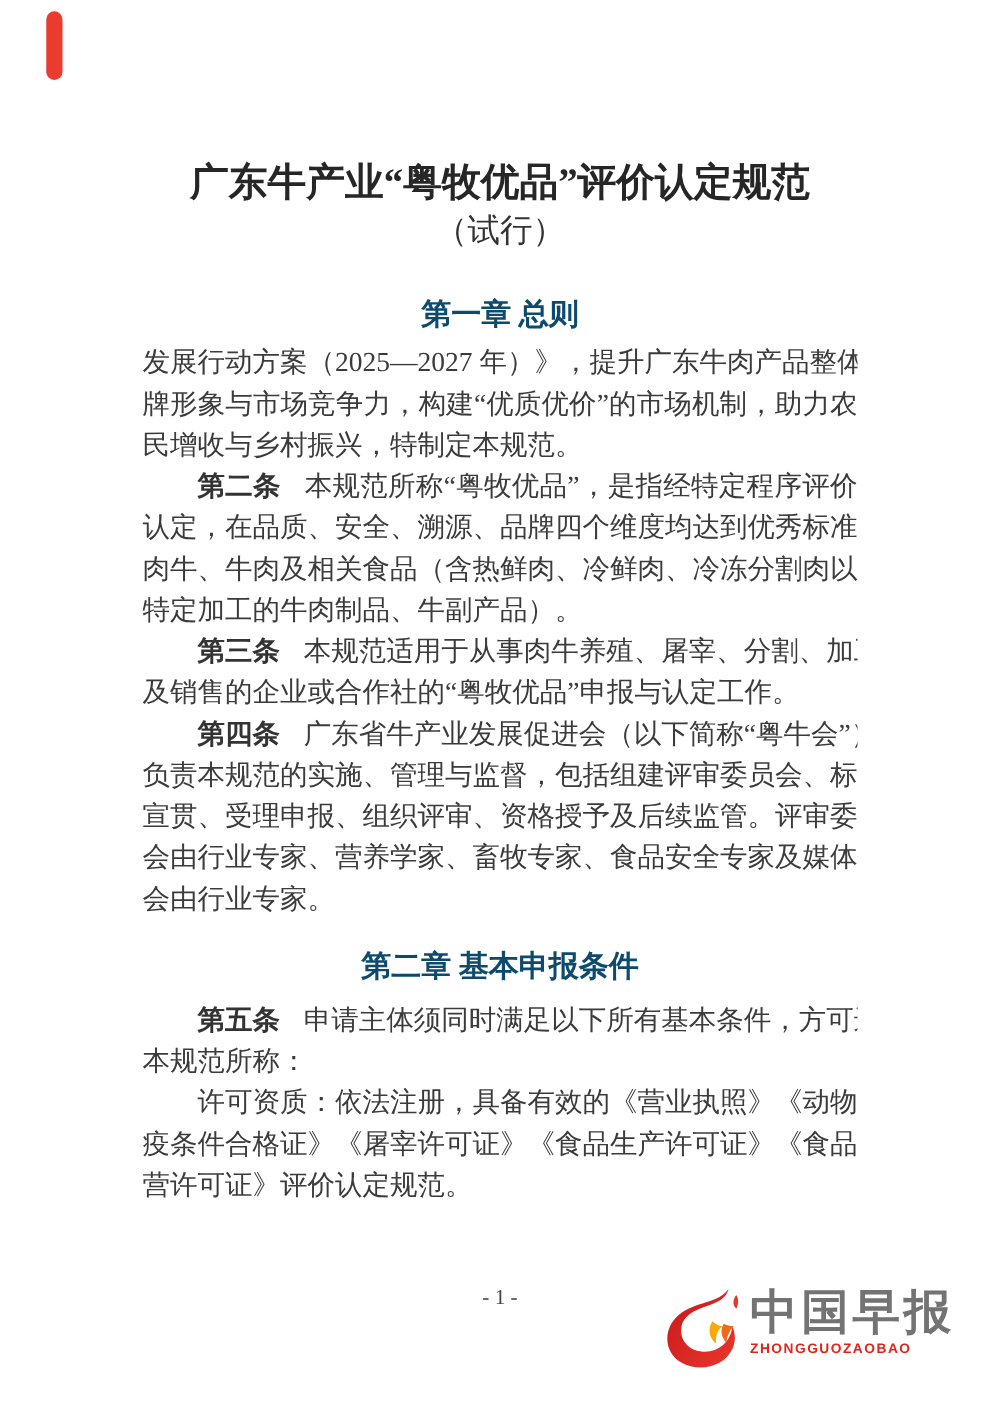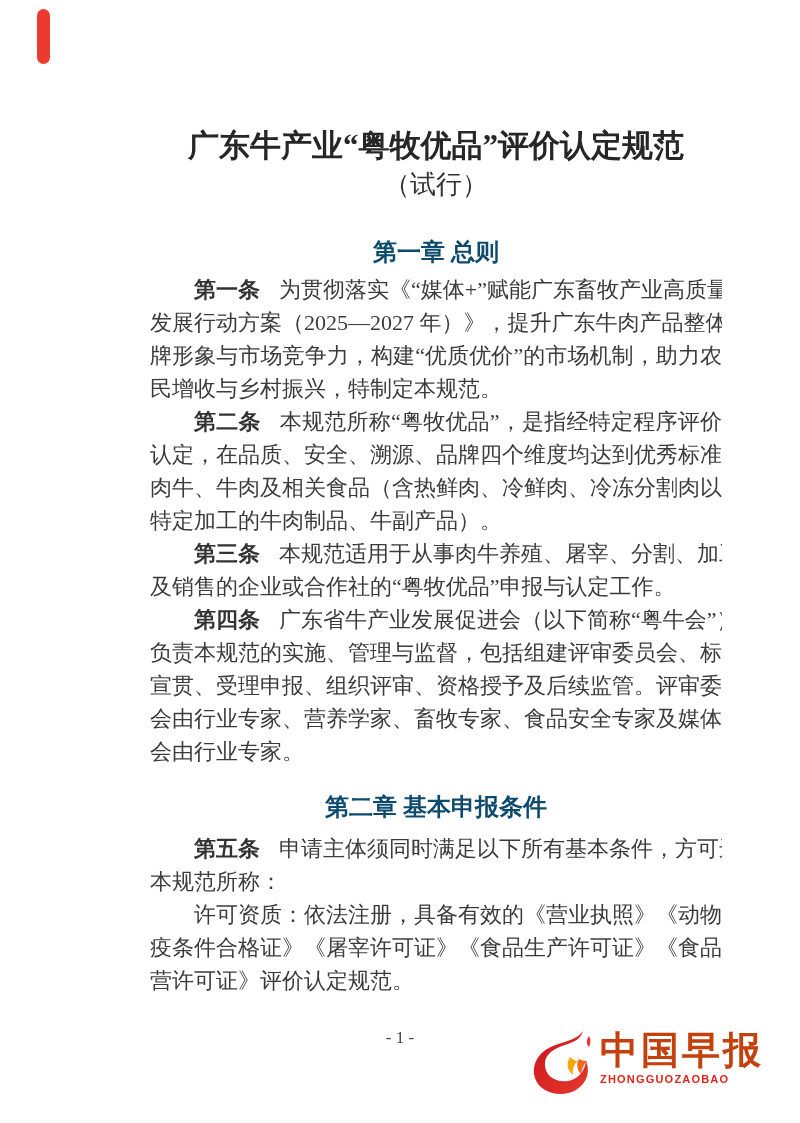--- a/index.html
+++ b/index.html
@@ -8,21 +8,21 @@
     width:800px;height:1123px;
     background:#ffffff;
     overflow:hidden;
     font-family:"Liberation Serif","DejaVu Serif",serif;
   }
   .red-marker{
     position:absolute;left:37px;top:9px;width:13px;height:55px;
     border-radius:7px;background:#ea3b2e;
   }
   .content{
-    position:absolute;left:114px;top:0;width:572px;margin-left:36px;
+    position:absolute;left:114px;top:0;width:572px;
   }
   .doc-title{
     margin-top:126px;
     font-size:31px;line-height:40px;font-weight:bold;
     color:#262626;text-align:center;letter-spacing:0px;
     white-space:nowrap;
   }
   .doc-subtitle{
     margin-top:5px;
     font-size:26px;line-height:28px;
@@ -51,21 +51,21 @@
     position:absolute;left:114px;top:1028px;width:572px;
     font-size:17px;line-height:20px;color:#454545;text-align:center;
   }
   .logo{
     position:absolute;left:526px;top:1028px;width:252px;height:70px;
   }
   .logo-icon{position:absolute;left:0;top:2px;width:72px;height:66px;}
   .logo-text{position:absolute;left:74px;top:2px;width:178px;}
   .logo-cn{
     font-size:38px;line-height:40px;font-weight:bold;
-    color:#c2410c;letter-spacing:3px;white-space:nowrap;
+    color:#737373;letter-spacing:3px;white-space:nowrap;
     font-family:"Liberation Sans","DejaVu Sans",sans-serif;
   }
   .logo-en{
     margin-top:1px;
     font-size:11px;line-height:17px;font-weight:bold;
     color:#e2231a;letter-spacing:1.2px;white-space:nowrap;
     font-family:"Liberation Sans","DejaVu Sans",sans-serif;
   }
 </style>
 </head>
@@ -76,21 +76,20 @@
   <div class="red-marker"></div>
 
   <div class="content">
 
     <div class="doc-title">广东牛产业“粤牧优品”评价认定规范</div>
     <div class="doc-subtitle">（试行）</div>
 
     <div class="chapter chapter1">第一章 总则</div>
 
     <div class="para body-start">
-      <div class="line first"><span class="alabel">第一条</span><span>为贯彻落实《“媒体+”赋能广东畜牧产业高质量</span></div>
       <div class="line">发展行动方案（2025—2027 年）》，提升广东牛肉产品整体品</div>
       <div class="line">牌形象与市场竞争力，构建“优质优价”的市场机制，助力农</div>
       <div class="line end">民增收与乡村振兴，特制定本规范。</div>
     </div>
 
     <div class="para">
       <div class="line first"><span class="alabel">第二条</span><span>本规范所称“粤牧优品”，是指经特定程序评价</span></div>
       <div class="line">认定，在品质、安全、溯源、品牌四个维度均达到优秀标准的</div>
       <div class="line">肉牛、牛肉及相关食品（含热鲜肉、冷鲜肉、冷冻分割肉以及</div>
       <div class="line end">特定加工的牛肉制品、牛副产品）。</div>

